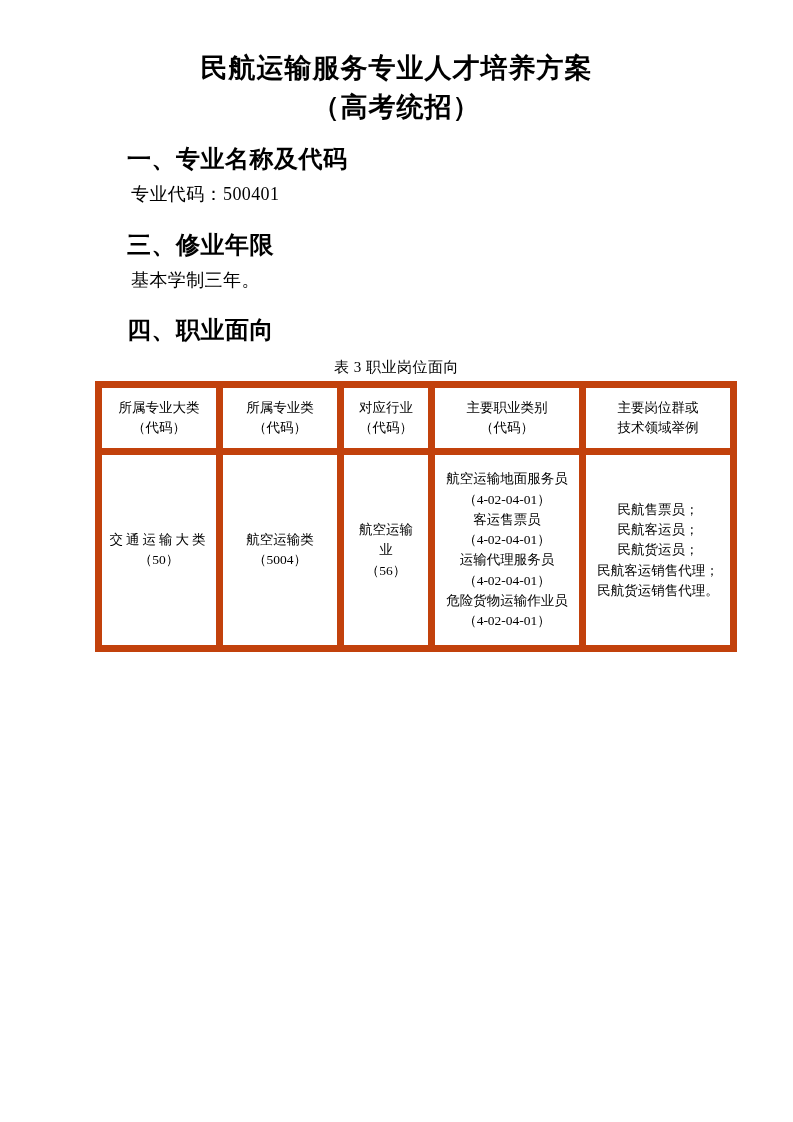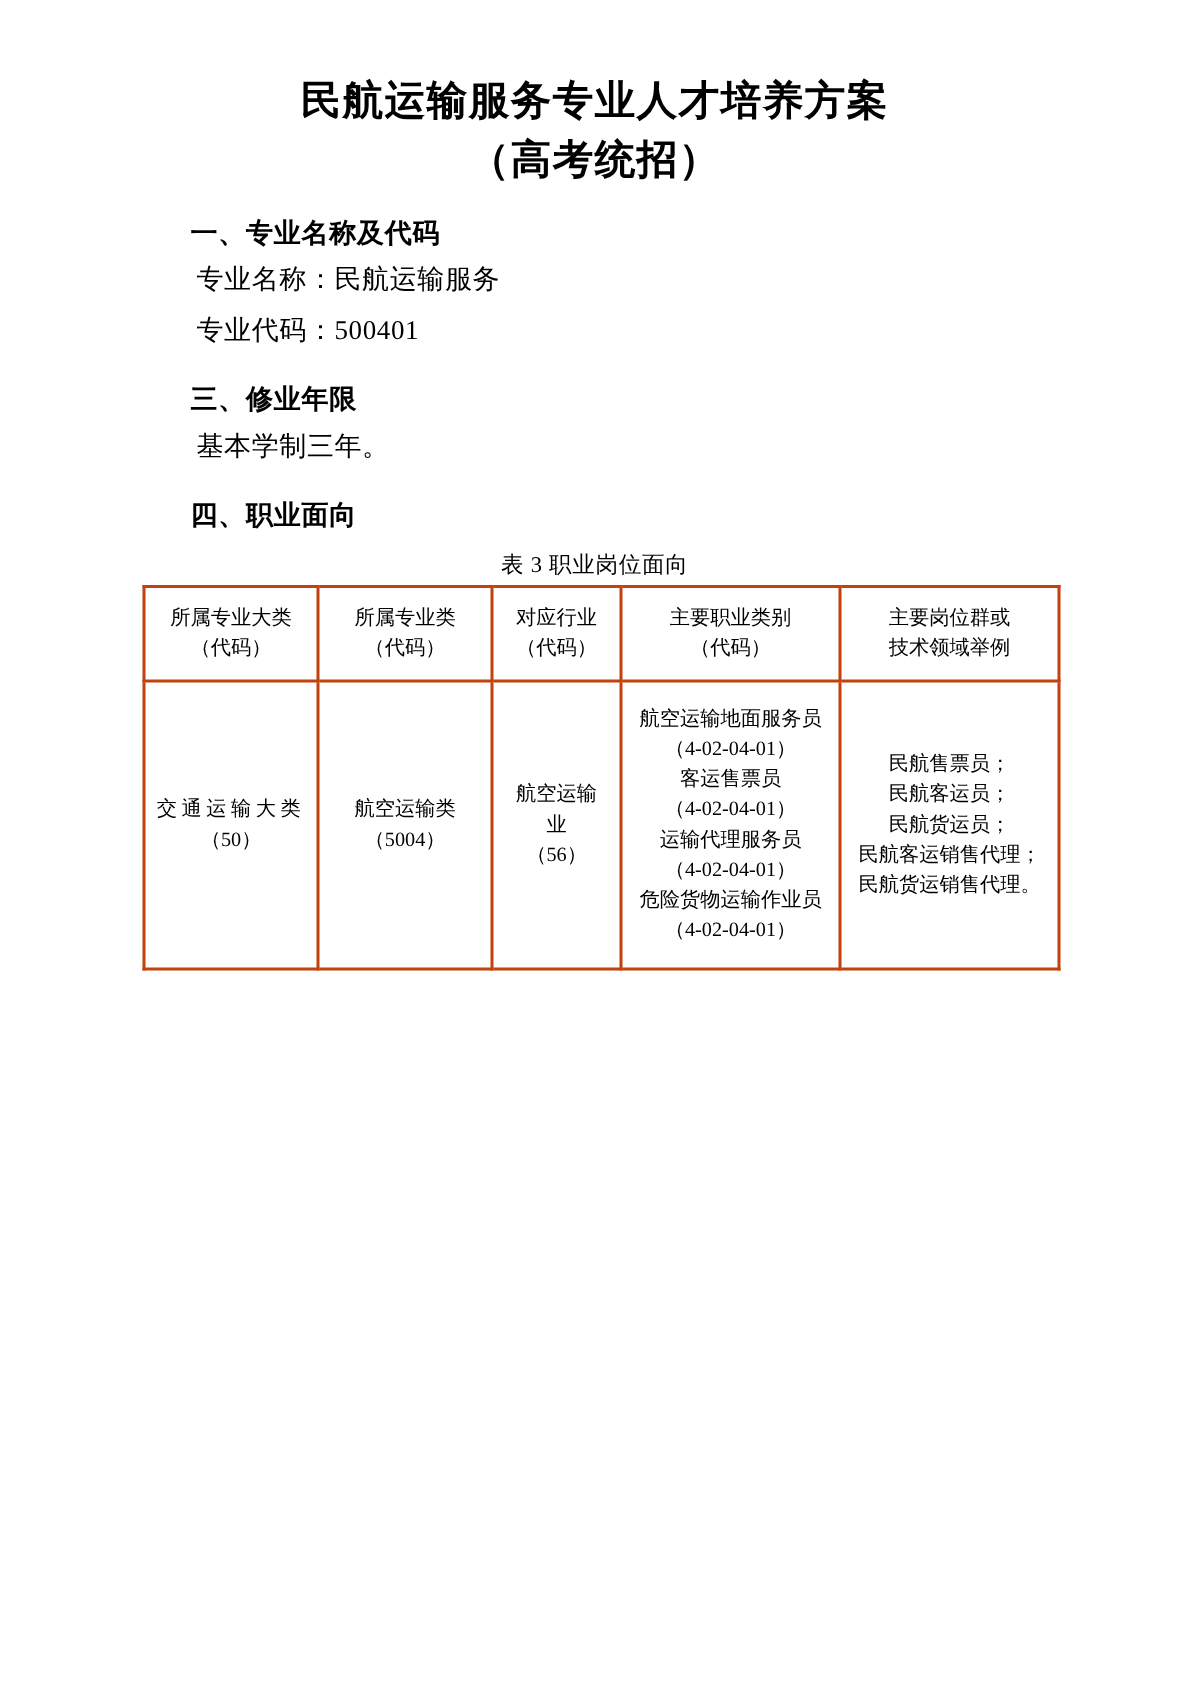--- a/index.html
+++ b/index.html
@@ -35,21 +35,21 @@
   }
   .doc-subtitle {
     font-family: "DejaVu Serif", "Liberation Serif", serif;
     font-size: 27px;
     font-weight: bold;
     letter-spacing: 1px;
     line-height: 1.45;
   }
   .section-heading {
     font-family: Liberation Serif, serif;
-    font-size: 18px;
+    font-size: 24px;
     font-weight: bold;
     text-indent: 32px;
     margin-top: 17px;
     margin-bottom: 3px;
     letter-spacing: 0.5px;
   }
   .body-line {
     font-size: 18px;
     line-height: 1.85;
     text-indent: 36px;
@@ -69,21 +69,21 @@
     margin-bottom: 4px;
     letter-spacing: 0.5px;
   }
   table.jobs {
     border-collapse: collapse;
     width: 580px;
     margin: 0 auto;
     table-layout: fixed;
   }
   table.jobs td, table.jobs th {
-    border: 2px solid #c2410c;
+    border: 7px solid #c2410c;
     text-align: center;
     vertical-align: middle;
     font-size: 13.5px;
     line-height: 1.5;
     padding: 4px 2px;
     font-weight: normal;
   }
   table.jobs thead td {
     padding: 10px 2px;
   }
@@ -105,21 +105,20 @@
 
 <div class="page">
 
   <div class="title-block">
     <div class="doc-title">民航运输服务专业人才培养方案</div>
     <div class="doc-subtitle">（高考统招）</div>
   </div>
 
   <div>
     <div class="section-heading">一、专业名称及代码</div>
-    <div class="body-line">专业名称：民航运输服务</div>
     <div class="body-line">专业代码：500401</div>
   </div>
 
 
   <div>
     <div class="section-heading">三、修业年限</div>
     <div class="body-line">基本学制三年。</div>
   </div>
 
   <div>

